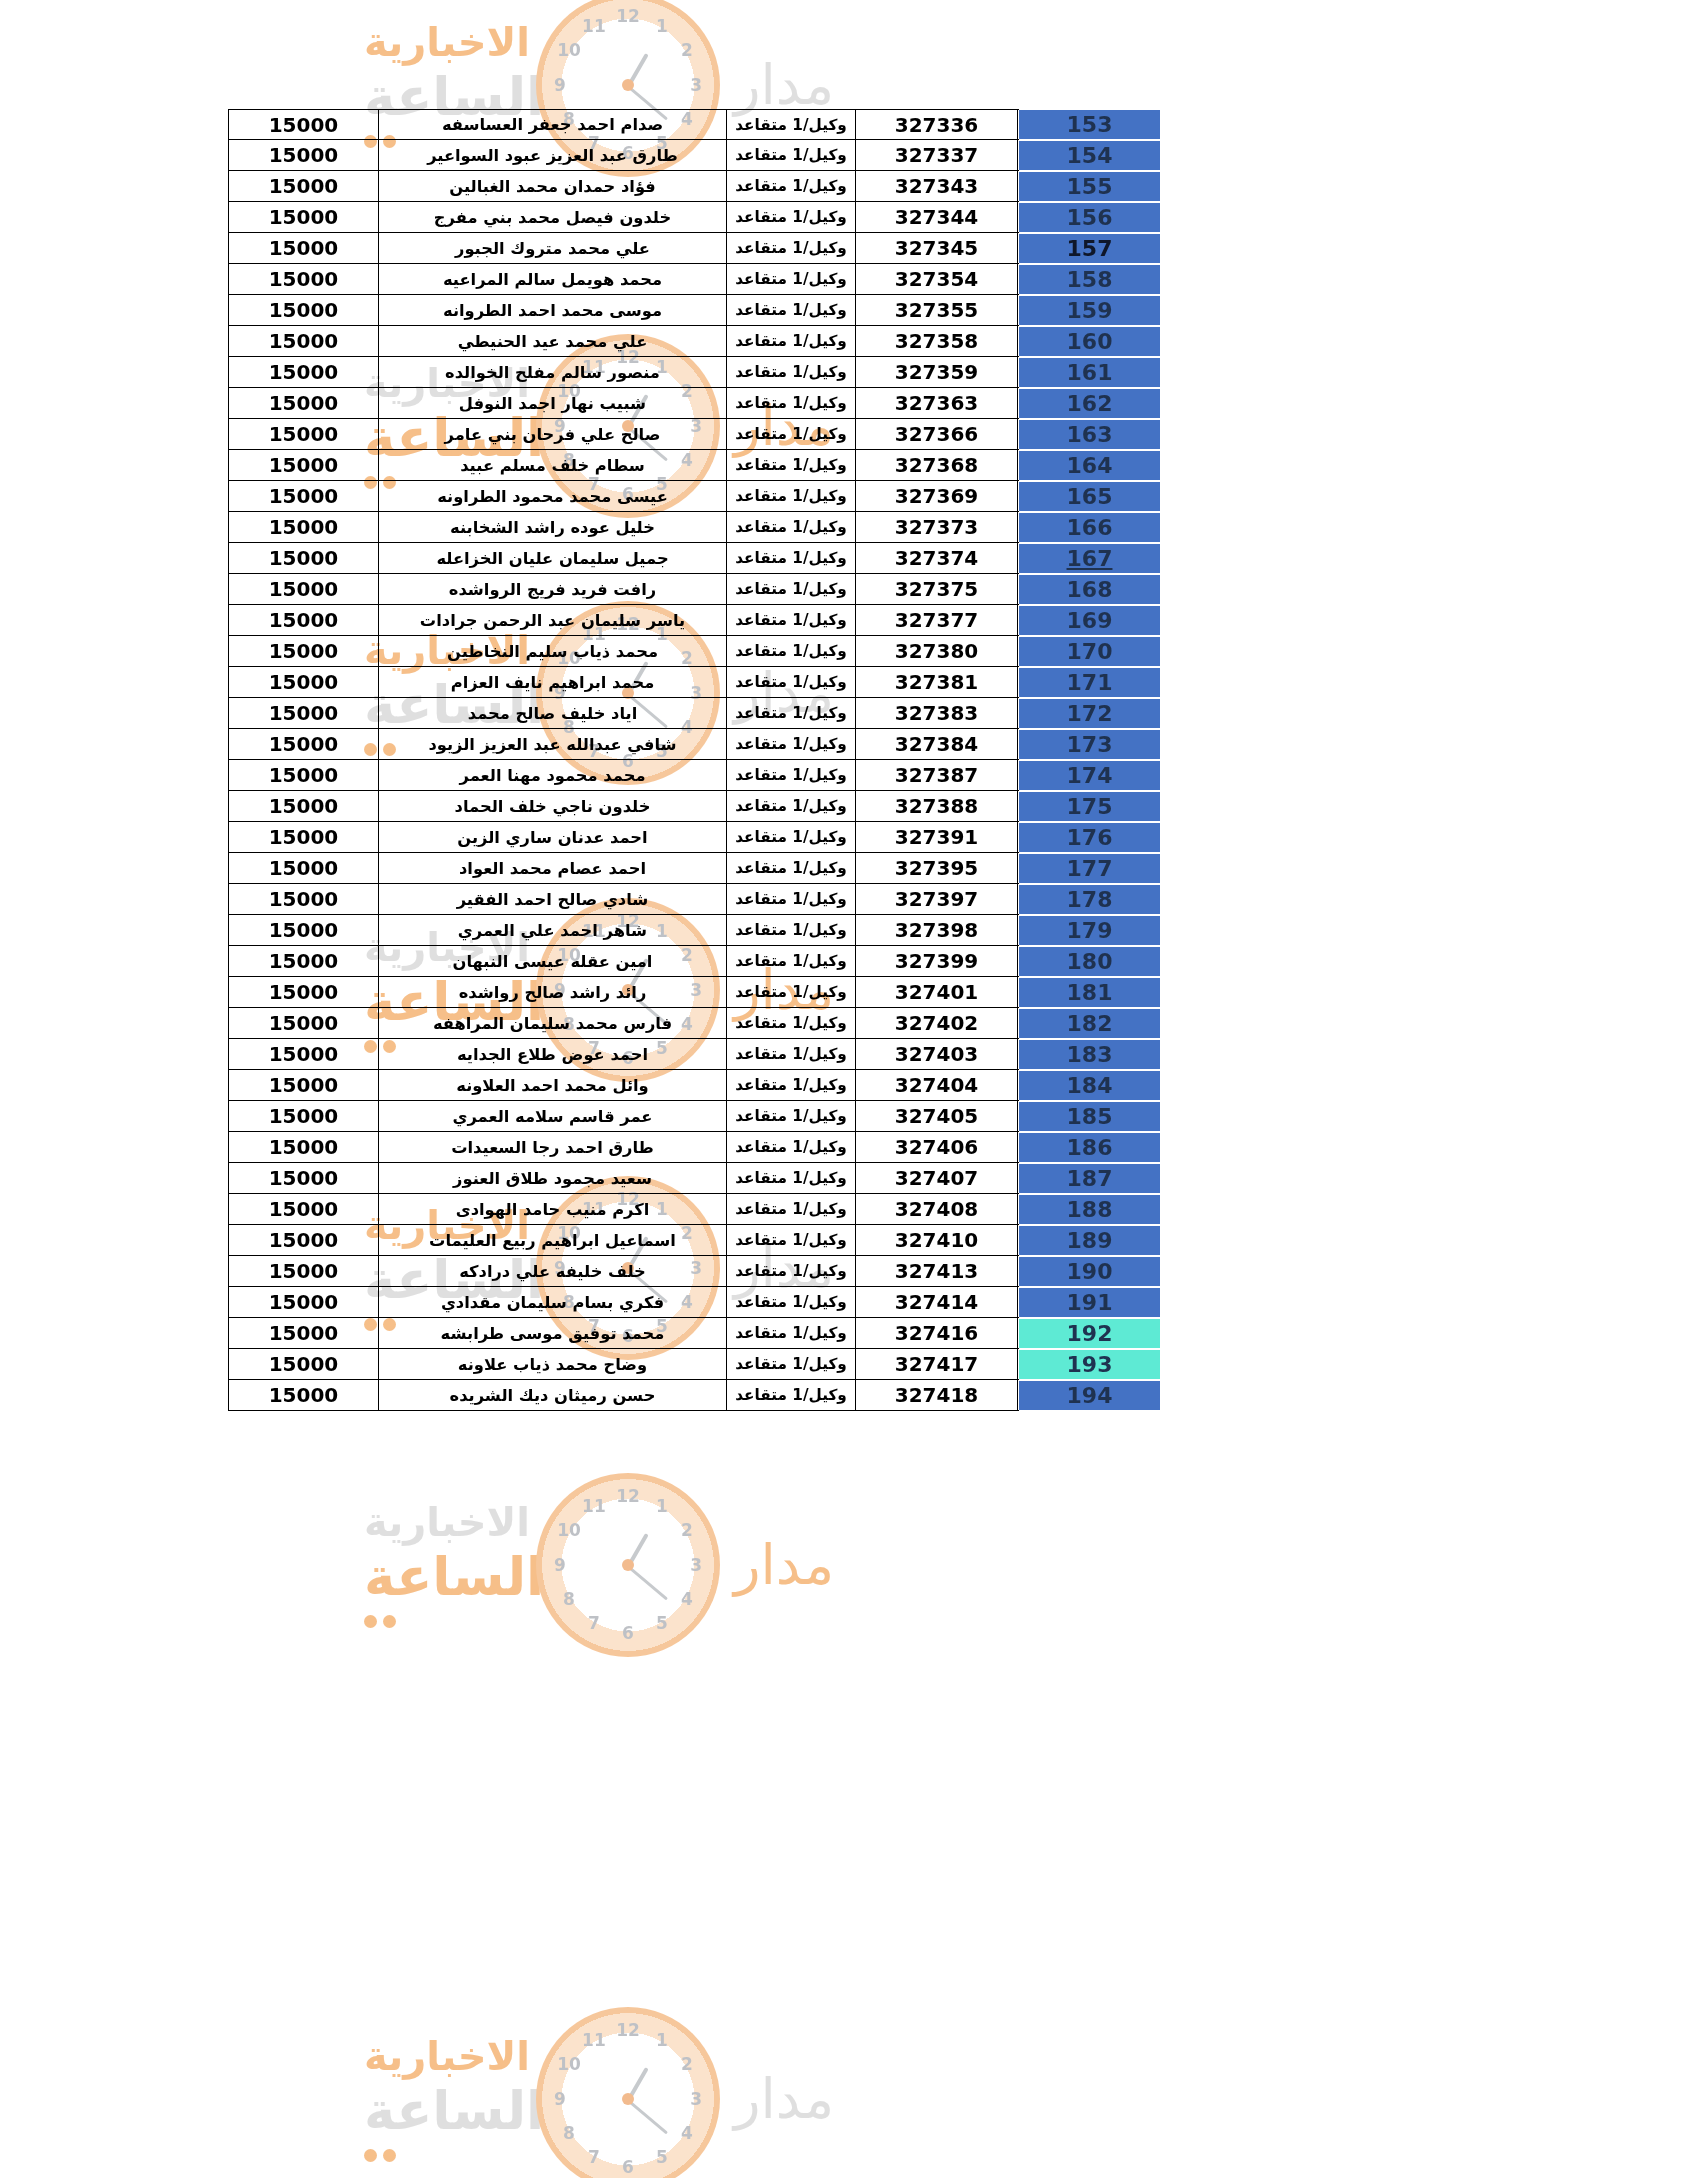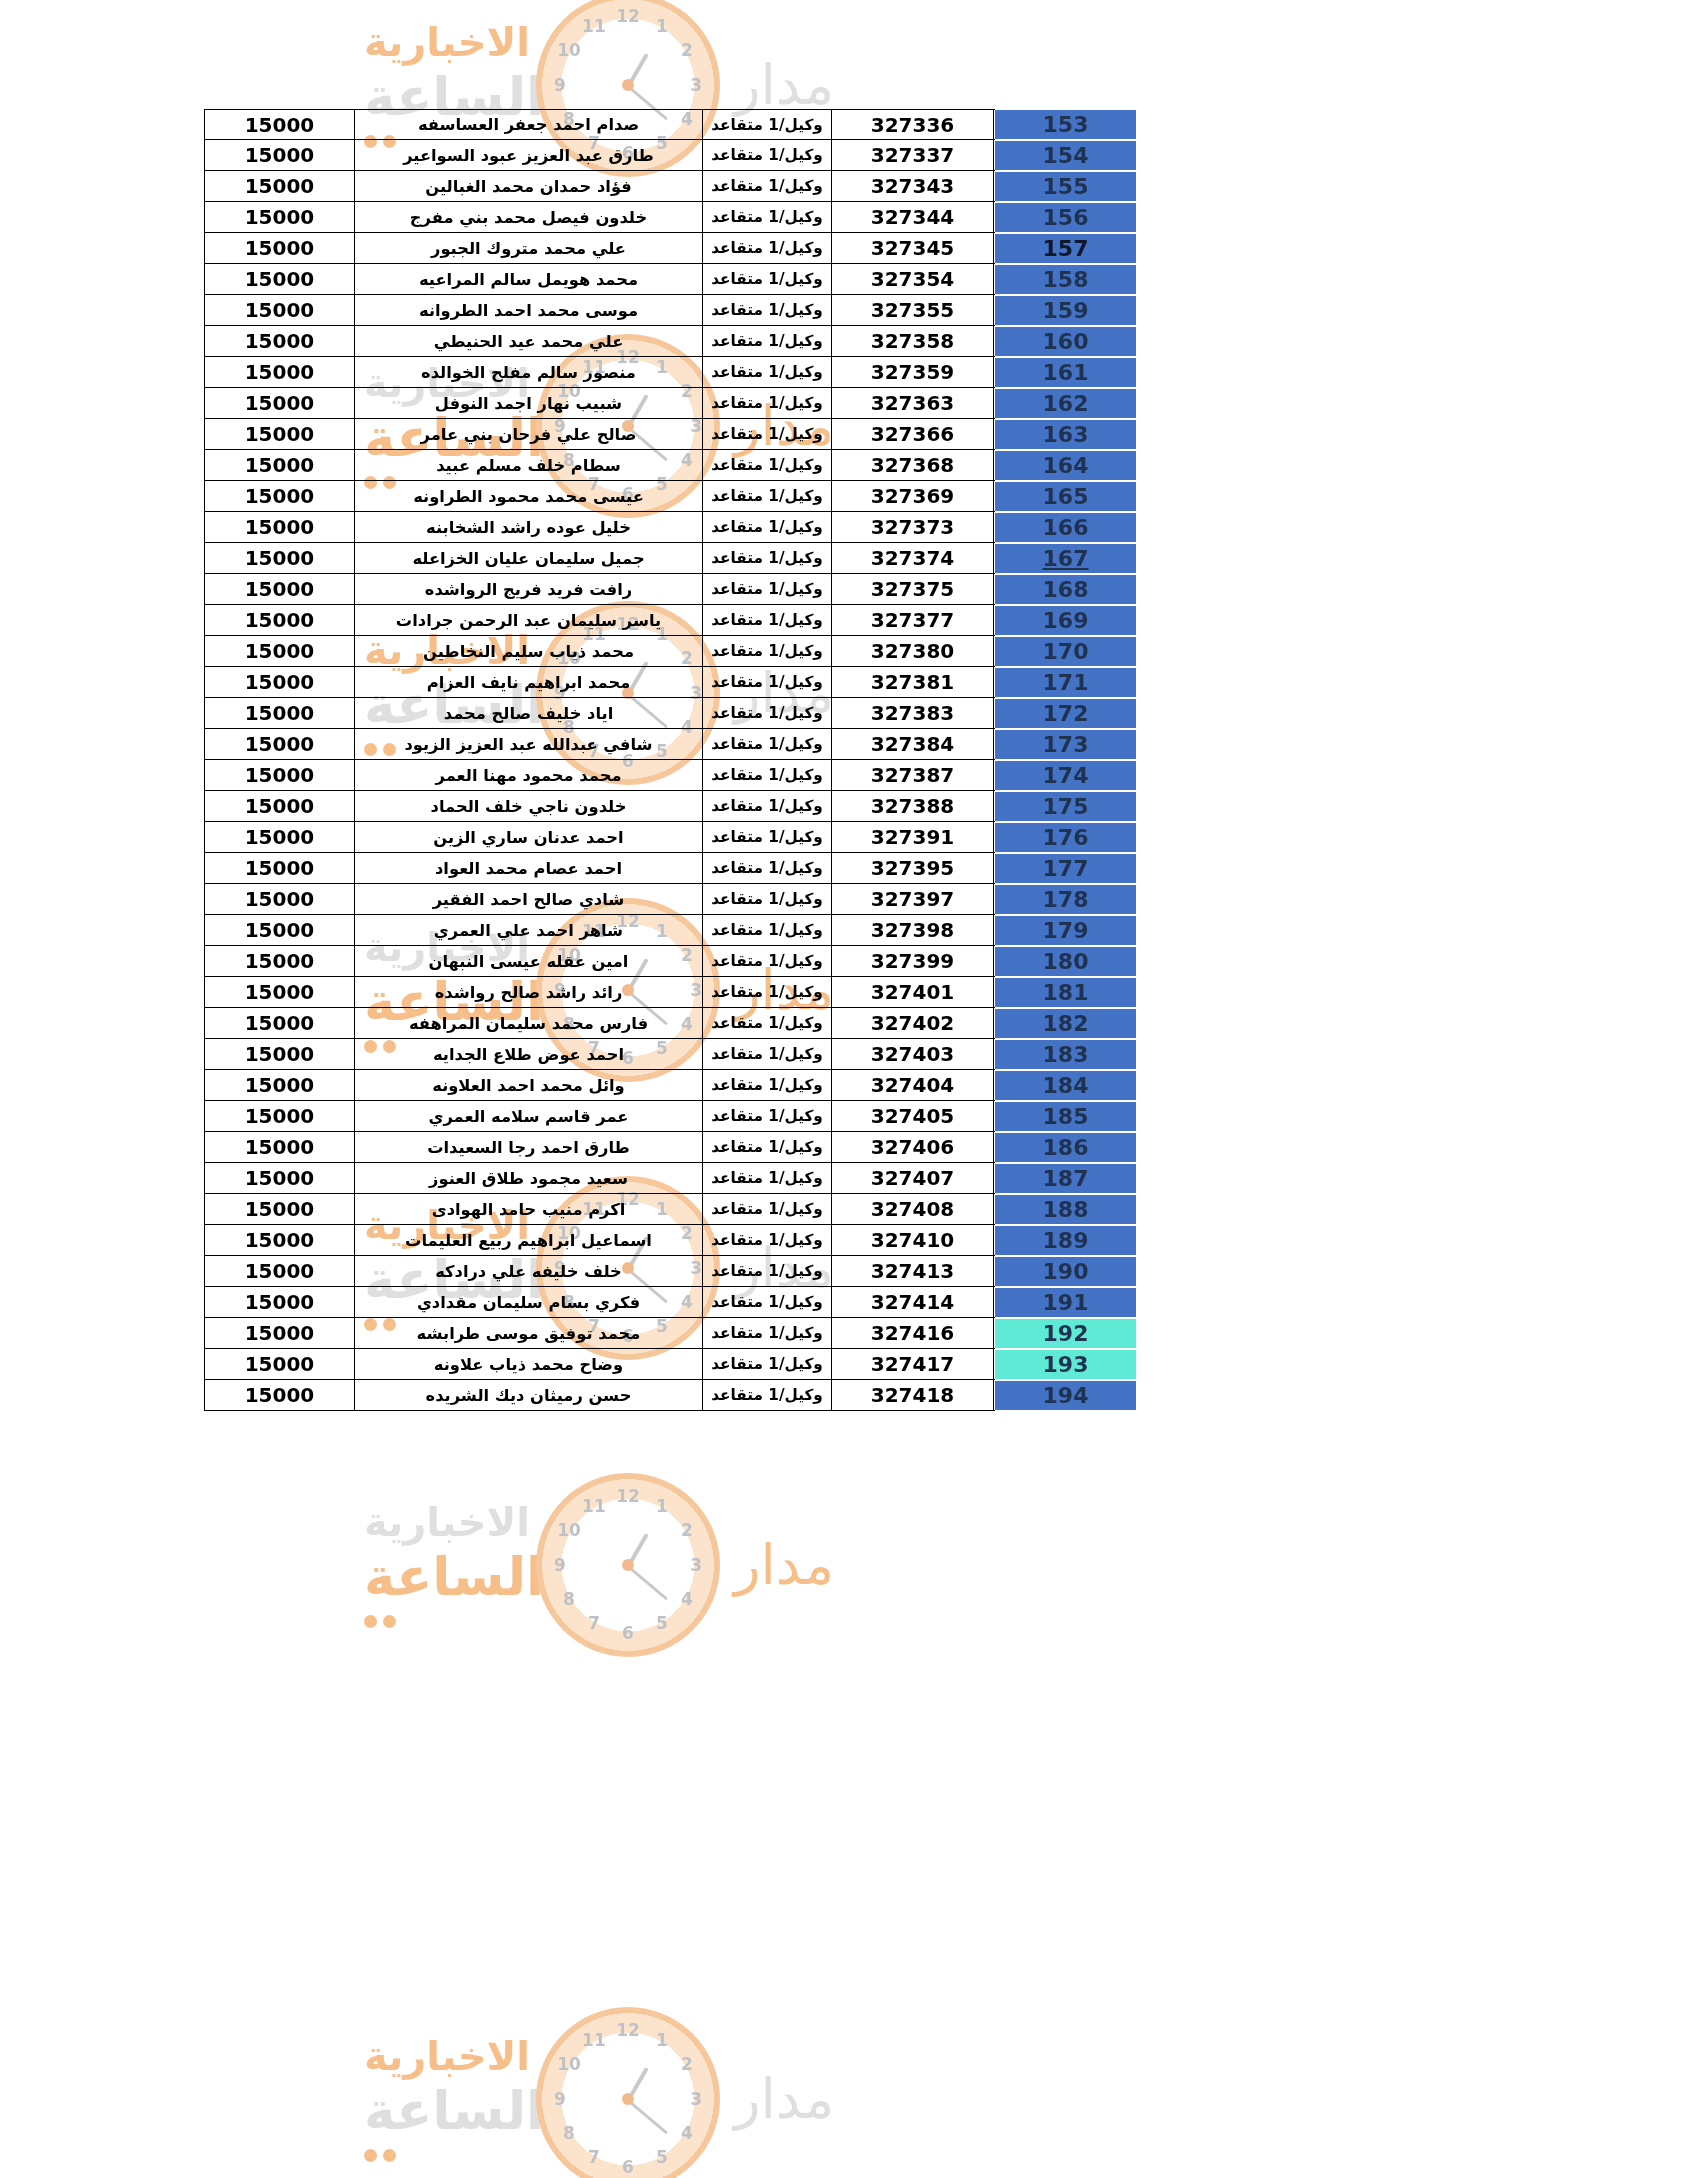--- a/index.html
+++ b/index.html
@@ -34,21 +34,21 @@
     position:absolute; font-size:17px; color:#8a8f98; font-weight:bold;
     transform:translate(-50%,-50%);
   }
   .clock-hand { position:absolute; left:50%; top:50%; background:#9aa0a6; transform-origin:0 50%; border-radius:2px; }
   .hand-h { width:38px; height:4px; transform:rotate(-60deg); }
   .hand-m { width:51px; height:3px; transform:rotate(40deg); }
   .clock-center { position:absolute; left:50%; top:50%; width:12px; height:12px; margin:-6px 0 0 -6px; border-radius:50%; background:#e88432; }
 
   
   #roster {
-    position:absolute; left:204px; top:109px; width:932px; z-index:1;
+    position:absolute; left:228px; top:109px; width:932px; z-index:1;
   }
   .row { display:flex; height:31px; }
   .rmain {
     display:flex; flex:0 0 790px;
     border-left:1.6px solid #000;
     border-bottom:1.3px solid #000;
   }
   .row:first-child .rmain { border-top:1.6px solid #000; }
   .cell {
     display:flex; align-items:center; justify-content:center;

